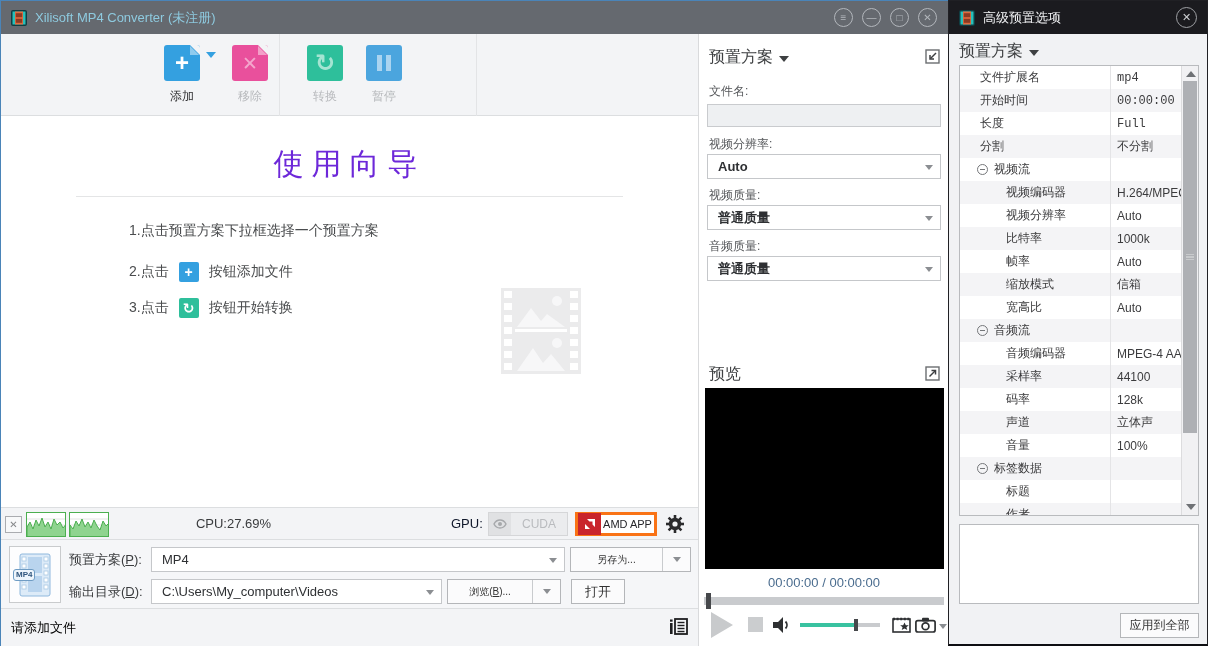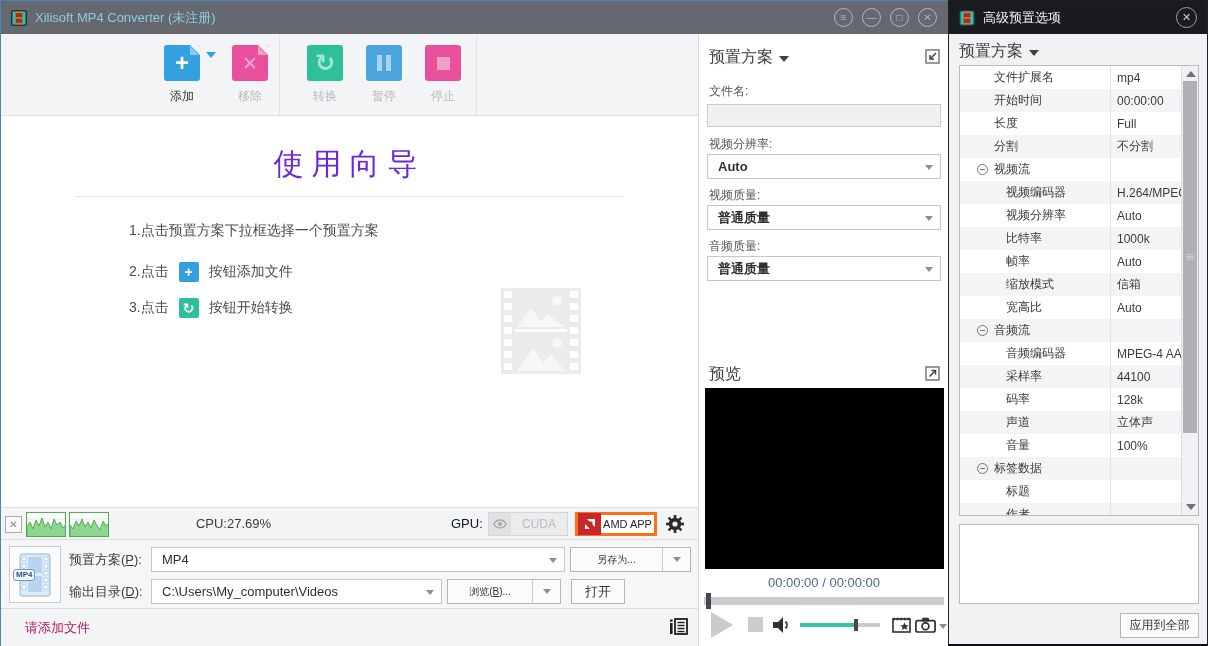--- a/index.html
+++ b/index.html
@@ -79,21 +79,21 @@
   .combo .caret { position:absolute; right:7px; top:10px; }
   .push-btn { position:absolute; height:25px; background:#fbfbfc; border:1px solid #b4b6b9; font-size:13px;
               color:#333; display:flex; align-items:center; justify-content:center; cursor:default; }
   .split-btn { position:absolute; height:25px; border:1px solid #b4b6b9; background:#fbfbfc; display:flex; }
   .split-main { flex:1; display:flex; align-items:center; justify-content:center; font-size:10px; color:#333; }
   .split-arrow { width:28px; border-left:1px solid #c9cbce; display:flex; align-items:center; justify-content:center; }
 
   
   .statusbar { position:absolute; left:0; top:607px; width:697px; height:38px; background:#f3f4f6;
                border-top:1px solid #dcdee0; }
-  .status-text { position:absolute; left:24px; top:10px; font-size:13px; color:#be185d; }
+  .status-text { position:absolute; left:10px; top:10px; font-size:13px; color:#000000; }
   .list-ico { position:absolute; left:668px; top:9px; }
 
   
   .side-panel { position:absolute; left:697px; top:33px; width:251px; height:612px; background:#fff;
                 border-left:1px solid #d9dadc; }
   .panel-header { position:absolute; left:10px; font-size:16px; color:#3e4042; display:flex; align-items:center; gap:6px; }
   .hdr-caret { width:0; height:0; border-left:5px solid transparent; border-right:5px solid transparent;
                border-top:6px solid #3e4042; margin-top:3px; }
   .corner-ico { position:absolute; left:226px; }
   .p-label { position:absolute; left:10px; font-size:12px; color:#55575a; }
@@ -122,21 +122,21 @@
   .adv-title { color:#f2f3f5; font-size:13px; margin-left:8px; flex:1; }
   .adv-close { width:21px; height:21px; border:1px solid #9fa1a5; border-radius:50%; color:#cfd1d4;
                font-size:11px; display:flex; align-items:center; justify-content:center; }
   .adv-header { position:absolute; left:10px; top:40px; font-size:16px; color:#3e4042; display:flex;
                 align-items:center; gap:6px; }
   .adv-table { position:absolute; left:10px; top:64px; width:240px; height:451px; background:#fff;
                border:1px solid #b9bbbe; overflow:hidden; }
   .col-div { position:absolute; left:150px; top:0; width:1px; height:100%; background:#e4e4e6; z-index:2; }
   .adv-row { height:23px; display:flex; align-items:center; font-size:12px; color:#3b3b3d; position:relative; }
   .adv-row:nth-child(even) { background:#f4f4f6; }
-  .t-item  { padding-left:34px; }
+  .t-item  { padding-left:20px;font-family:Liberation Mono, monospace; }
   .t-group { padding-left:17px; }
   .t-child { padding-left:46px; }
   .rlabel { white-space:nowrap; overflow:hidden; }
   .rvalue { position:absolute; left:150px; padding-left:7px; right:17px; white-space:nowrap; overflow:hidden; }
   .gminus { width:11px; height:11px; border:1px solid #75777a; border-radius:50%; margin-right:6px;
             position:relative; flex:none; }
   .gminus::after { content:''; position:absolute; left:2px; right:2px; top:4px; height:1px; background:#75777a; }
   .adv-scroll { position:absolute; right:0; top:0; width:17px; height:449px; background:#f1f1f3;
                 border-left:1px solid #dcdcde; z-index:3; }
   .sb-up, .sb-down { position:absolute; left:4px; width:0; height:0; border-left:5px solid transparent;
@@ -211,26 +211,20 @@
     <div class="tb-btn" style="left:338px">
       <div class="tb-icon" style="background:#4ba5de">
         <span class="pause-bars">
             <i></i>
             <i></i>
           </span>
       </div>
       <span class="tb-label">暂停</span>
     </div>
 
-    <div class="tb-btn" style="left:397px">
-      <div class="tb-icon" style="background:#e9509c">
-        <span class="stop-square"></span>
-      </div>
-      <span class="tb-label">停止</span>
-    </div>
 
   </div>
 
   <div class="content">
     <div class="wizard-title">使用向导</div>
     <div class="wizard-divider"></div>
     <div class="step" style="top:106px">
       <span>1.点击预置方案下拉框选择一个预置方案</span>
     </div>
     <div class="step" style="top:146px">

